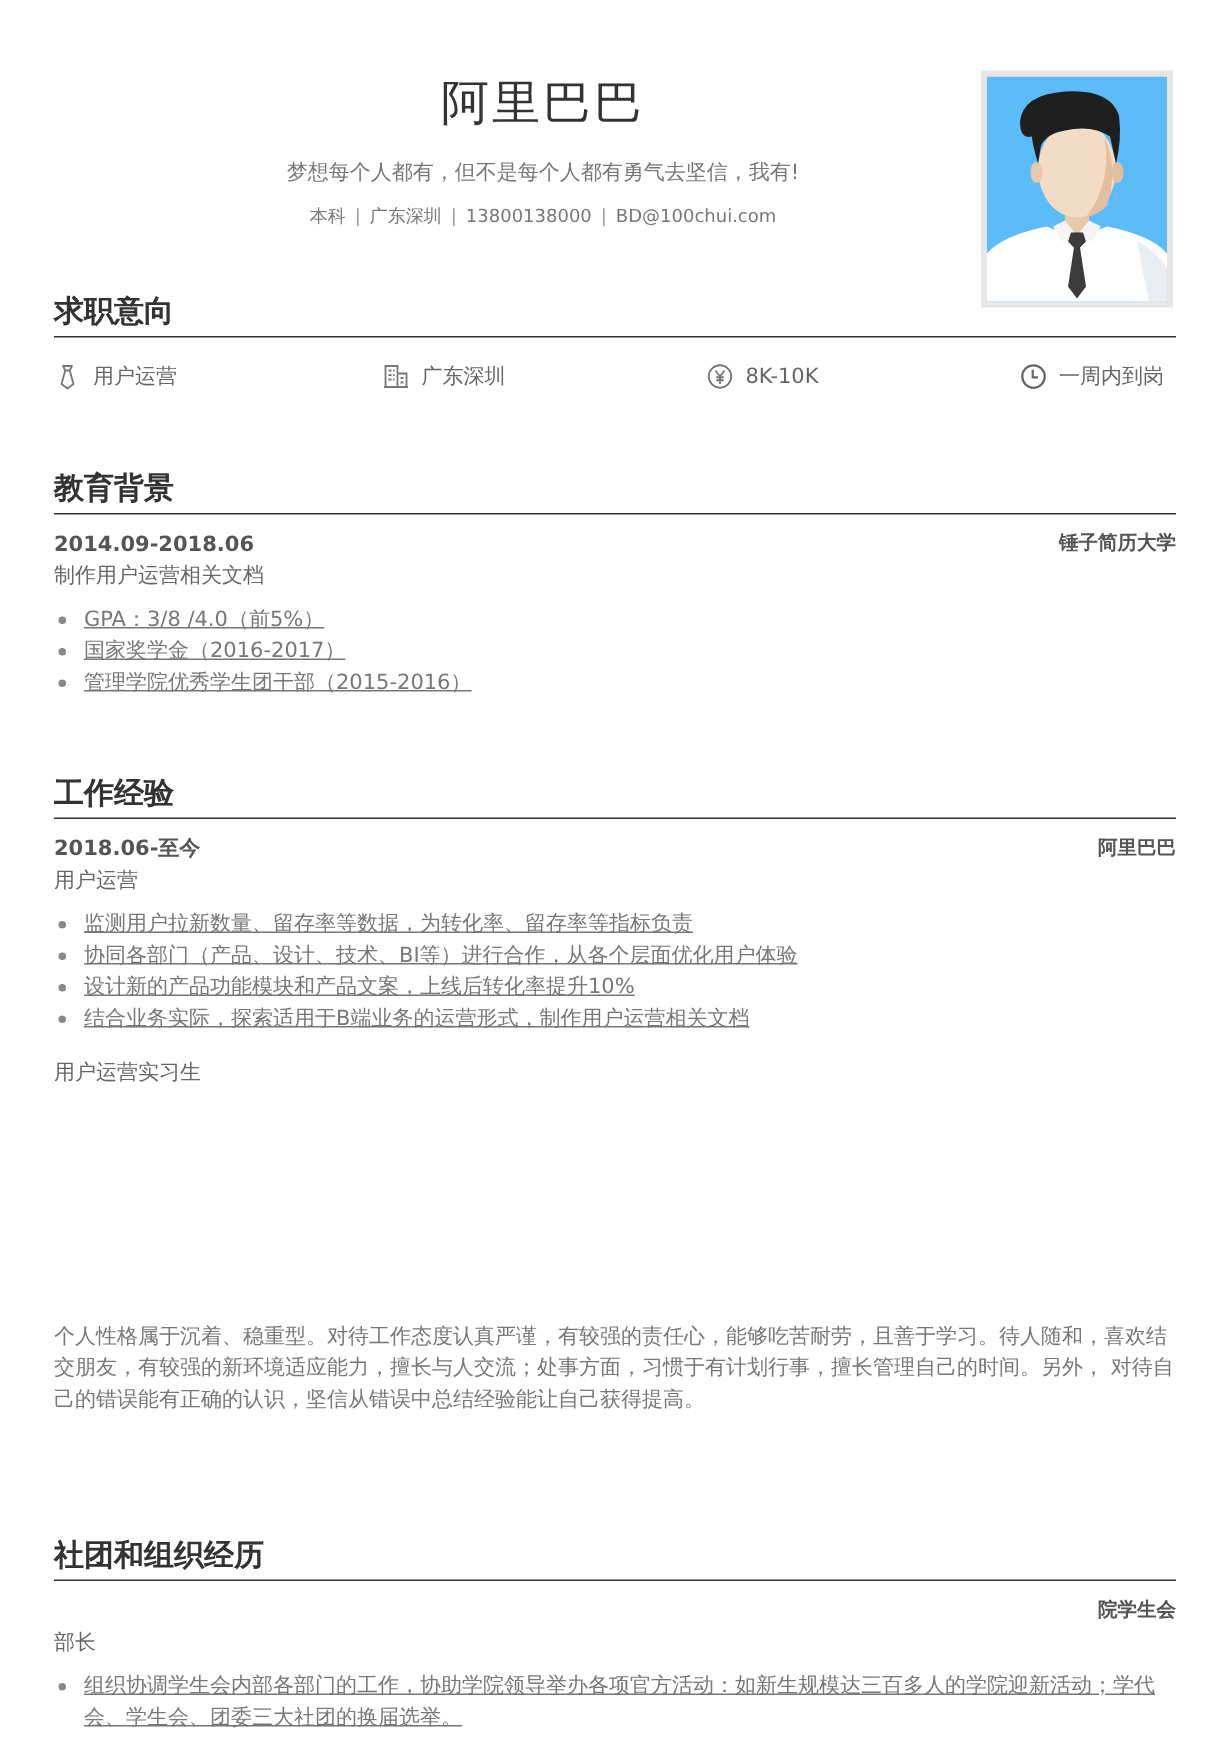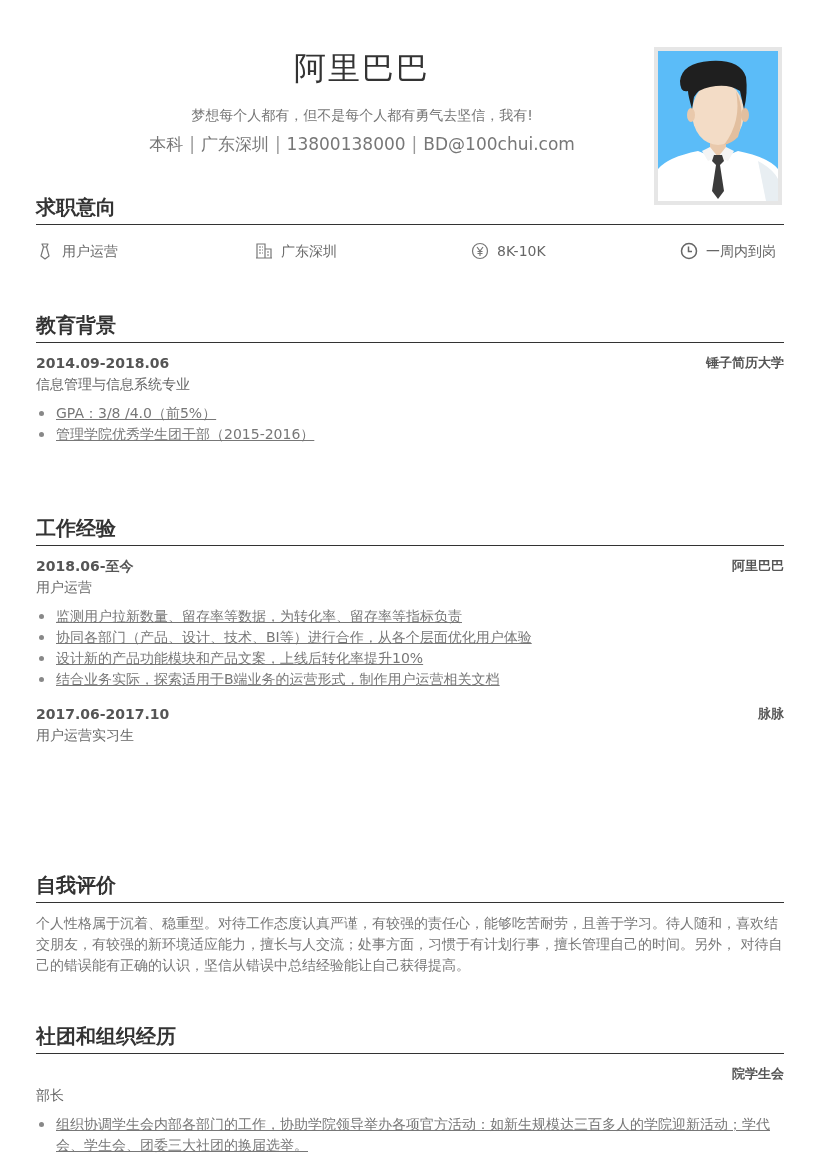--- a/index.html
+++ b/index.html
@@ -12,21 +12,21 @@
   .name {
     position: absolute; left: 0; width: 724px; top: 48px; text-align: center;
     font-size: 32px; color: #333333; letter-spacing: 2px; line-height: 40px;
   }
   .motto {
     position: absolute; left: 0; width: 724px; top: 105px; text-align: center;
     font-size: 14px; color: #777777; line-height: 20px;
   }
   .contact {
     position: absolute; left: 0; width: 724px; top: 134px; text-align: center;
-    font-size: 17px; color: #777777; line-height: 20px;
+    font-size: 12px; color: #777777; line-height: 20px;
   }
   .contact .sep { color: #999; margin: 0 6px; }
   .photo {
     position: absolute; left: 654px; top: 47px; width: 128px; height: 158px;
     background: #e6e6e6; box-sizing: border-box; padding: 4px;
   }
   .photo svg { display: block; width: 120px; height: 150px; }
 
   .section { position: absolute; left: 36px; width: 748px; }
   .sec-title {
@@ -111,23 +111,24 @@
   </div>
 </div>
 
 <div class="section" style="top:311px;">
   <div class="sec-title">教育背景</div>
   <div class="entry" style="margin-top:10px;">
     <div class="entry-head">
       <div class="entry-date">2014.09-2018.06</div>
       <div class="entry-org">锤子简历大学</div>
     </div>
-    <div class="entry-role">信息管理与信息系统专业</div>
+    <div class="entry-role">制作用户运营相关文档</div>
     <ul class="bullets">
       <li>GPA：3/8 /4.0（前5%）</li>
+      <li>国家奖学金（2016-2017）</li>
       <li>管理学院优秀学生团干部（2015-2016）</li>
     </ul>
   </div>
 </div>
 
 <div class="section" style="top:514px;">
   <div class="sec-title">工作经验</div>
   <div class="entry" style="margin-top:10px;">
     <div class="entry-head">
       <div class="entry-date">2018.06-至今</div>
@@ -135,30 +136,25 @@
     </div>
     <div class="entry-role">用户运营</div>
     <ul class="bullets">
       <li>监测用户拉新数量、留存率等数据，为转化率、留存率等指标负责</li>
       <li>协同各部门（产品、设计、技术、BI等）进行合作，从各个层面优化用户体验</li>
       <li>设计新的产品功能模块和产品文案，上线后转化率提升10%</li>
       <li>结合业务实际，探索适用于B端业务的运营形式，制作用户运营相关文档</li>
     </ul>
   </div>
   <div class="entry" style="margin-top:14px;">
-    <div class="entry-head">
-      <div class="entry-date">2017.06-2017.10</div>
-      <div class="entry-org">脉脉</div>
-    </div>
     <div class="entry-role">用户运营实习生</div>
   </div>
 </div>
 
 <div class="section" style="top:871px;">
-  <div class="sec-title">自我评价</div>
   <div class="para">个人性格属于沉着、稳重型。对待工作态度认真严谨，有较强的责任心，能够吃苦耐劳，且善于学习。待人随和，喜欢结交朋友，有较强的新环境适应能力，擅长与人交流；处事方面，习惯于有计划行事，擅长管理自己的时间。另外， 对待自己的错误能有正确的认识，坚信从错误中总结经验能让自己获得提高。</div>
 </div>
 
 <div class="section" style="top:1022px;">
   <div class="sec-title">社团和组织经历</div>
   <div class="entry" style="margin-top:10px;">
     <div class="entry-head">
       <div class="entry-date"></div>
       <div class="entry-org">院学生会</div>
     </div>

